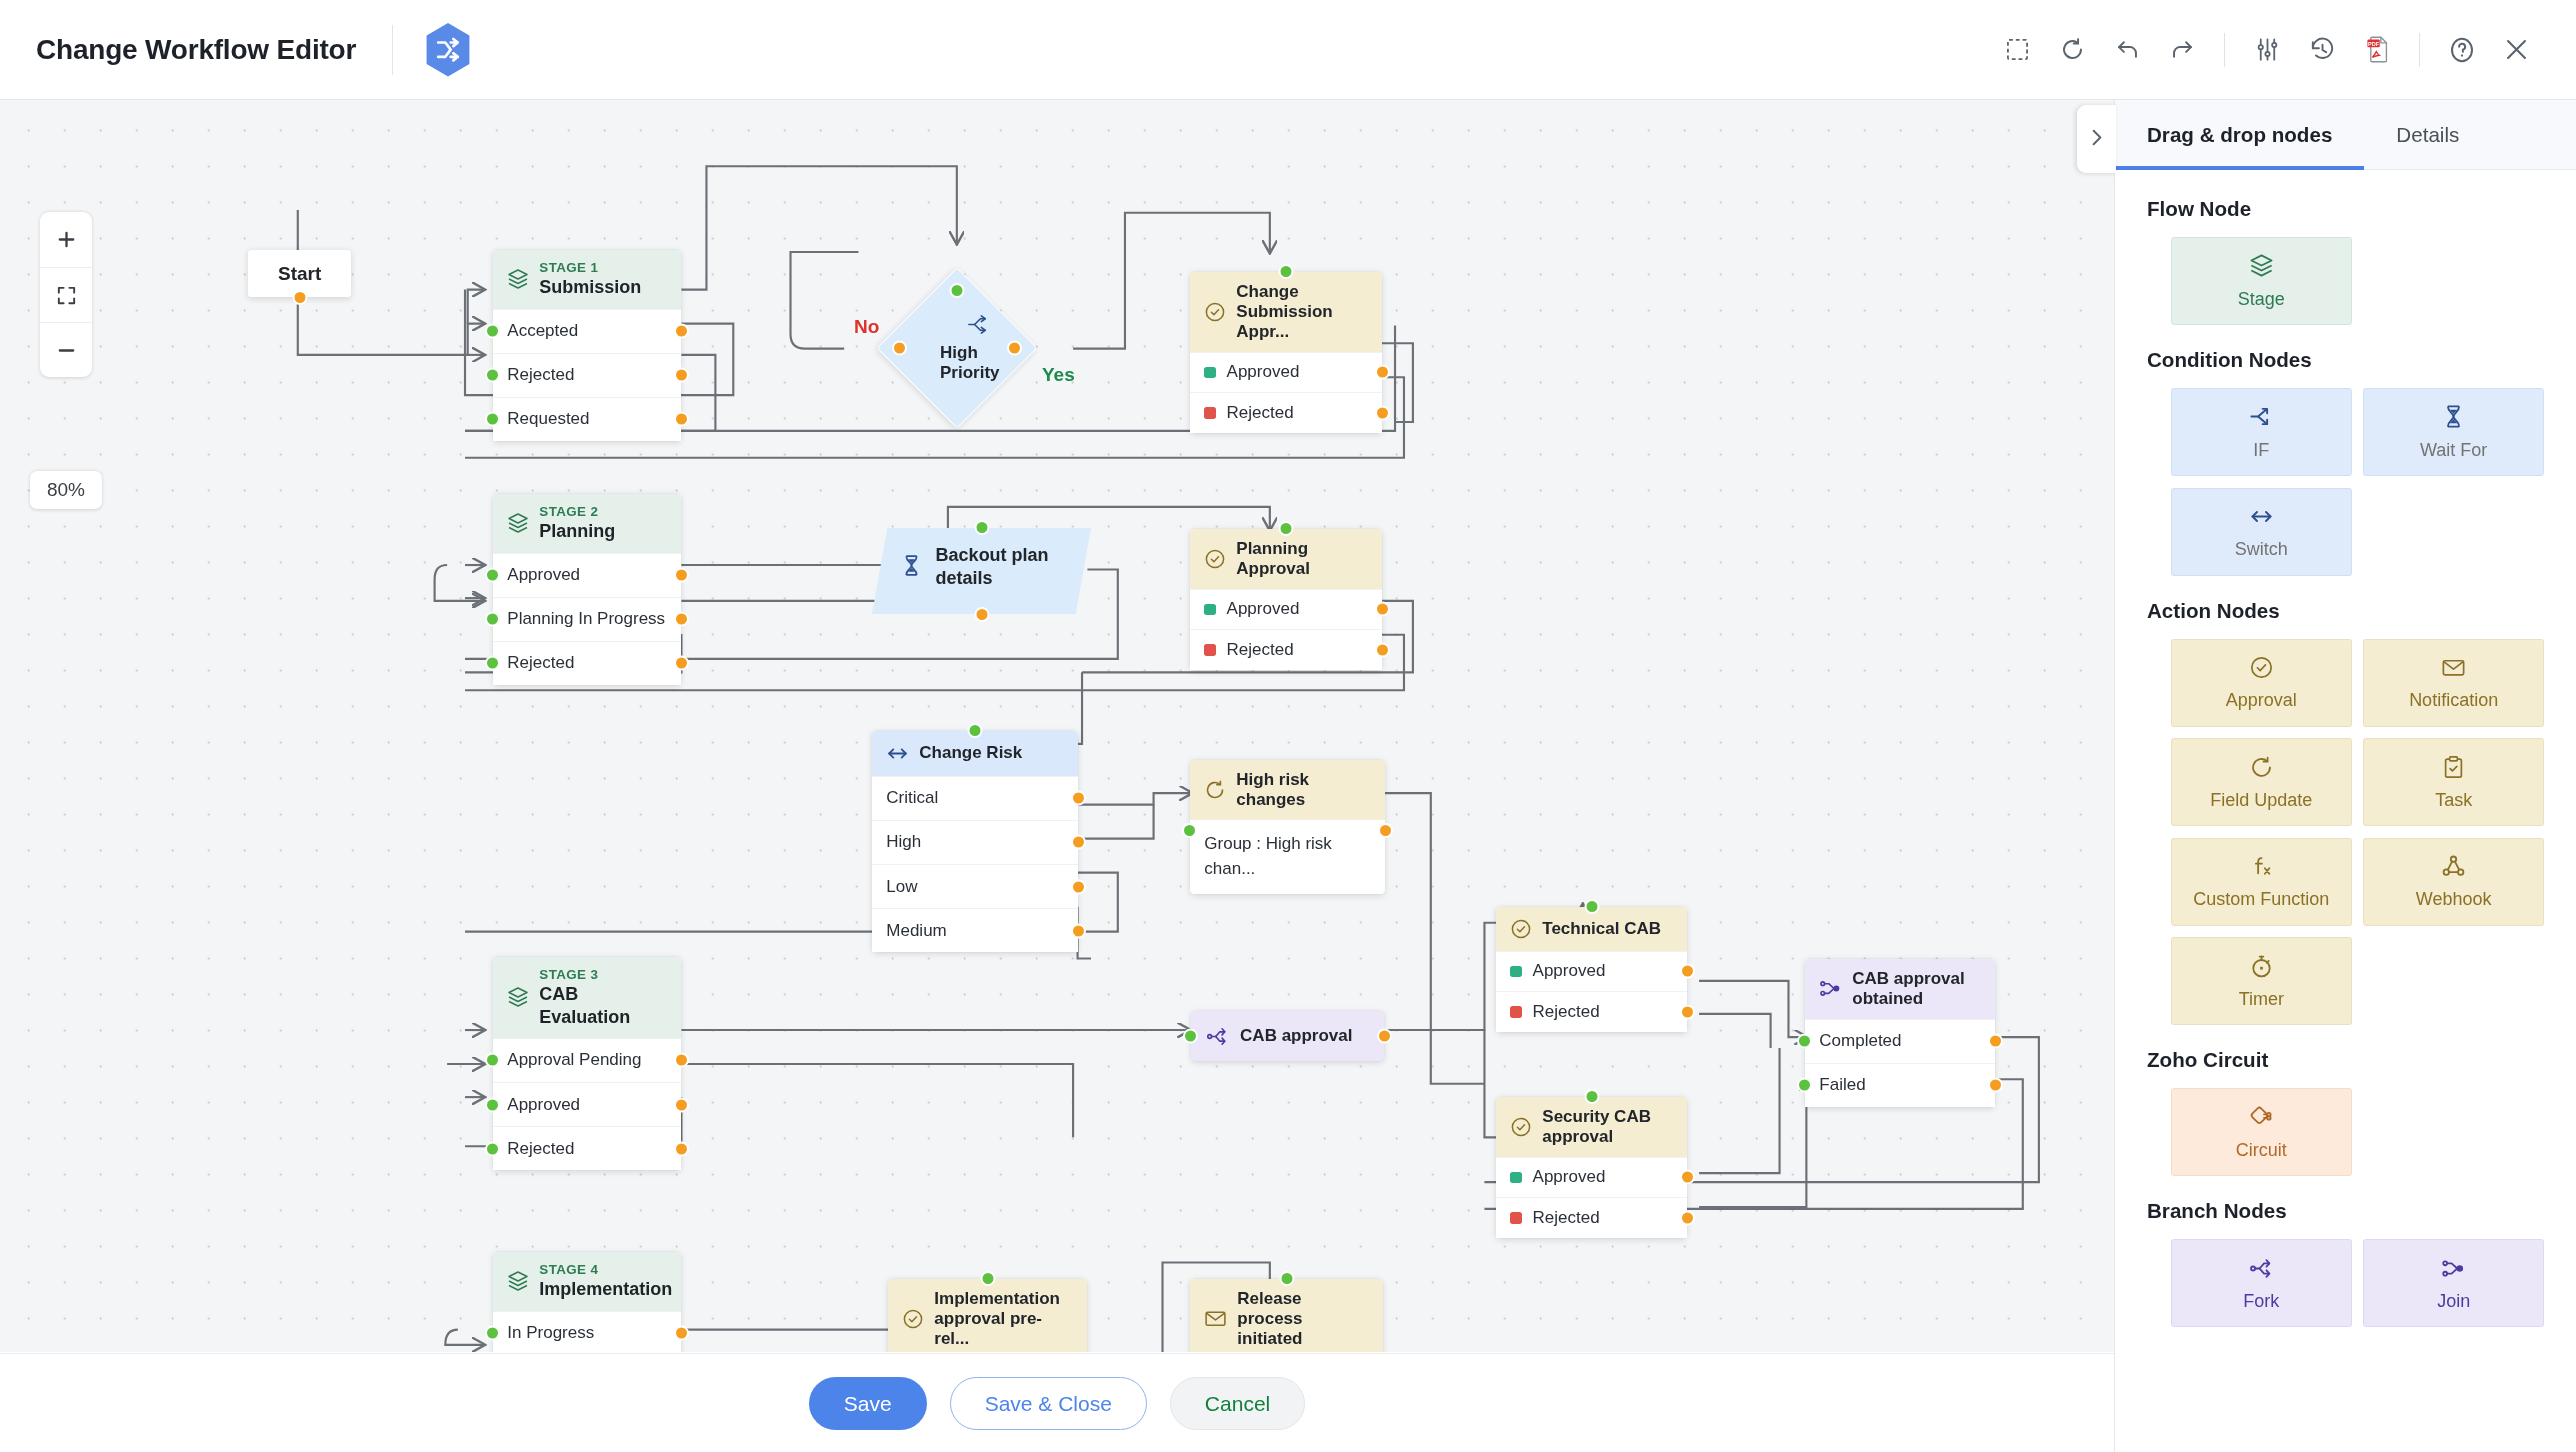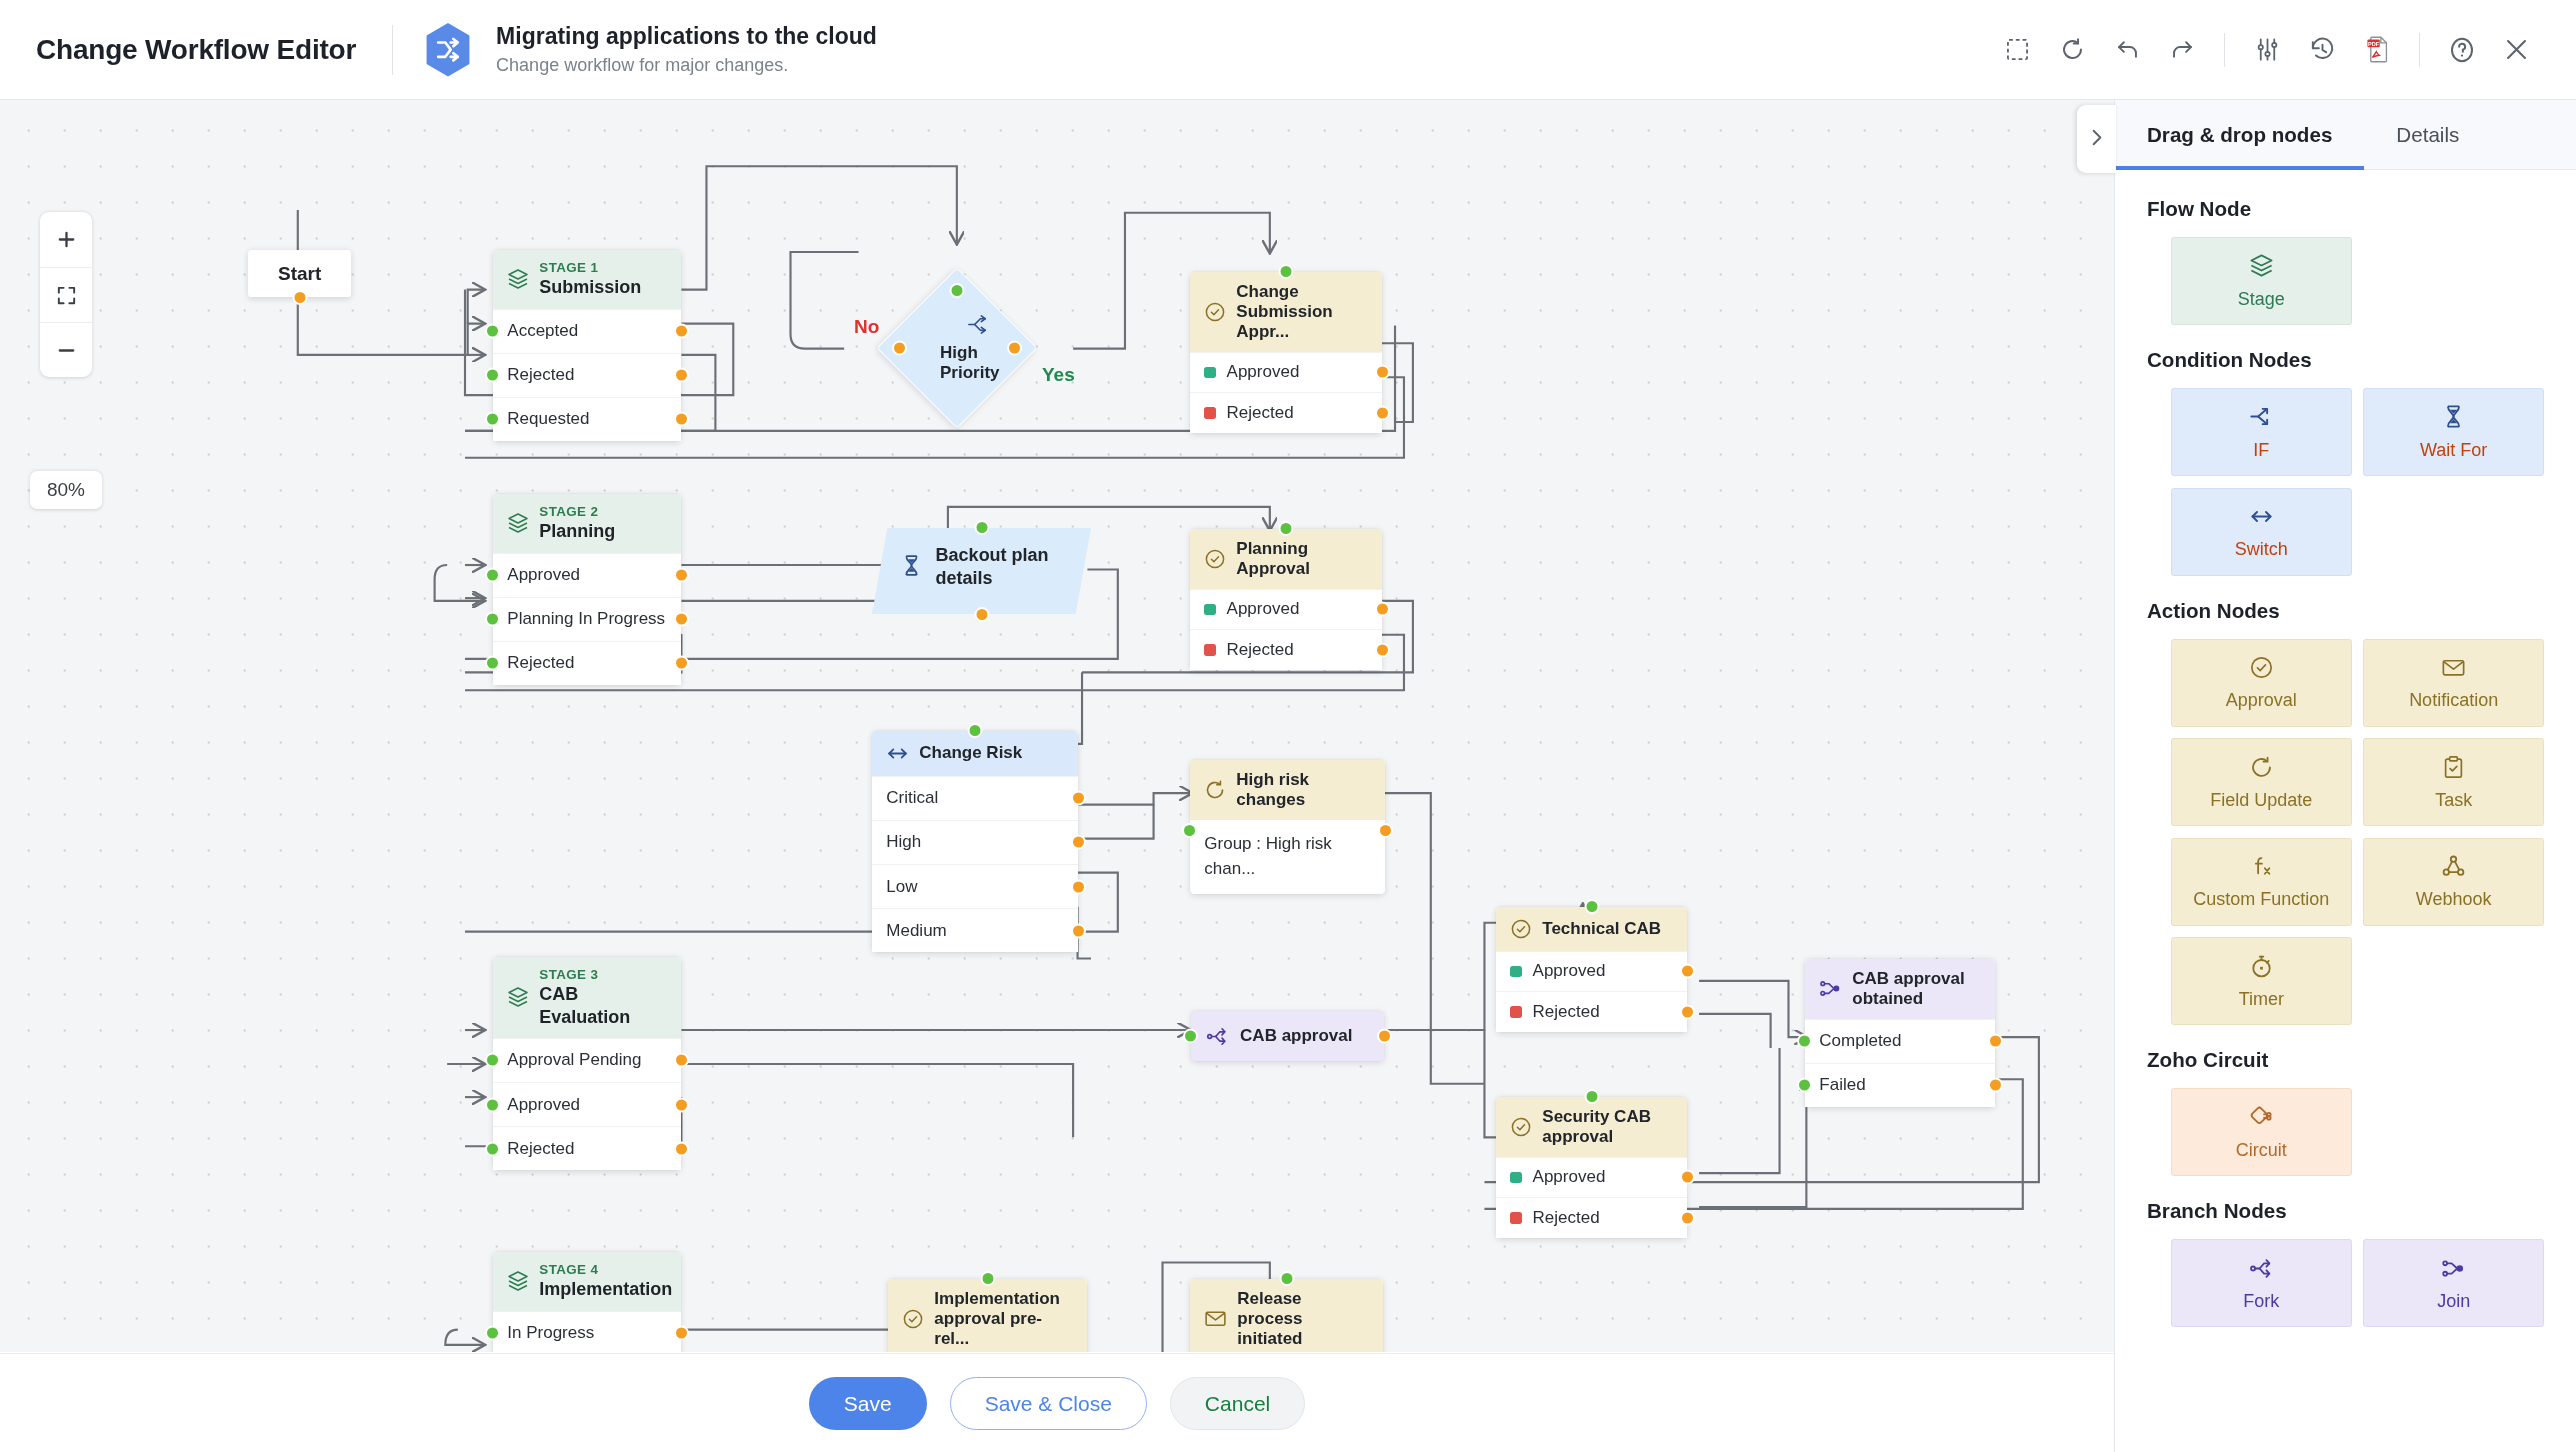--- a/index.html
+++ b/index.html
@@ -157,21 +157,21 @@
   .sec-title:first-child { margin-top:0; }
   .grid2 { display:grid; grid-template-columns:1fr 1fr; gap:11.6px;padding-left:24px; }
   .nbox {
     height:88px; border-radius:2.7px; display:flex; flex-direction:column;
     align-items:center; justify-content:center; gap:6.3px; cursor:pointer;
   }
   .nbox .lbl { font-size:18px; }
   .nbox.green  { background:#e4f0e9; border:0.9px solid #d3e6dc; }
   .nbox.green .lbl { color:#2d7a53; }
   .nbox.blue   { background:#dfebfa; border:0.9px solid #cfe0f6; }
-  .nbox.blue .lbl  { color:#c2410c;text-align:right; }
+  .nbox.blue .lbl  { color:#737373;text-align:right; }
   .nbox.sand   { background:#f4edd2; border:0.9px solid #e9e0bf; }
   .nbox.sand .lbl  { color:#8a7126; }
   .nbox.peach  { background:#fdeadb; border:0.9px solid #f6dcc6; }
   .nbox.peach .lbl { color:#b1692b; }
   .nbox.lilac  { background:#ebe7f8; border:0.9px solid #ded8f2; }
   .nbox.lilac .lbl { color:#4b3ba3; }
 
   
   .footer {
     position:absolute; left:0; bottom:0; width:2114px; height:100px;
@@ -189,24 +189,20 @@
 <div class="app">
 
   <div class="header">
     <div class="hdr-title">Change Workflow Editor</div>
     <div class="hdr-div"></div>
     <div class="wf-badge">
       <svg viewBox="0 0 56 62">
           <path d="M28 1 52 15v32L28 61 4 47V15z" fill="#5a8ae8"></path>
       <path d="M17 23h8l6 8M31 23h8M39 23l-5-4M39 23l-5 4M17 39h8l6-8M31 39h8M39 39l-5-4M39 39l-5 4" stroke="#fff" stroke-width="3" fill="none" stroke-linecap="round" stroke-linejoin="round"></path>
         </svg>
-    </div>
-    <div class="hdr-texts">
-      <div class="hdr-wf-name">Migrating applications to the cloud</div>
-      <div class="hdr-wf-desc">Change workflow for major changes.</div>
     </div>
 
     <div class="hdr-tools">
       <div class="tool-btn">
         <svg width="27" height="27" viewBox="0 0 24 24" fill="none" stroke="#5b636d" stroke-width="1.6" stroke-dasharray="3.4 2.6">
             <rect x="3.5" y="3.5" width="17" height="17" rx="1"></rect>
           </svg>
       </div>
       <div class="tool-btn">
         <svg width="29" height="29" viewBox="0 0 24 24" fill="none" stroke="#5b636d" stroke-width="1.6" stroke-linecap="round">

